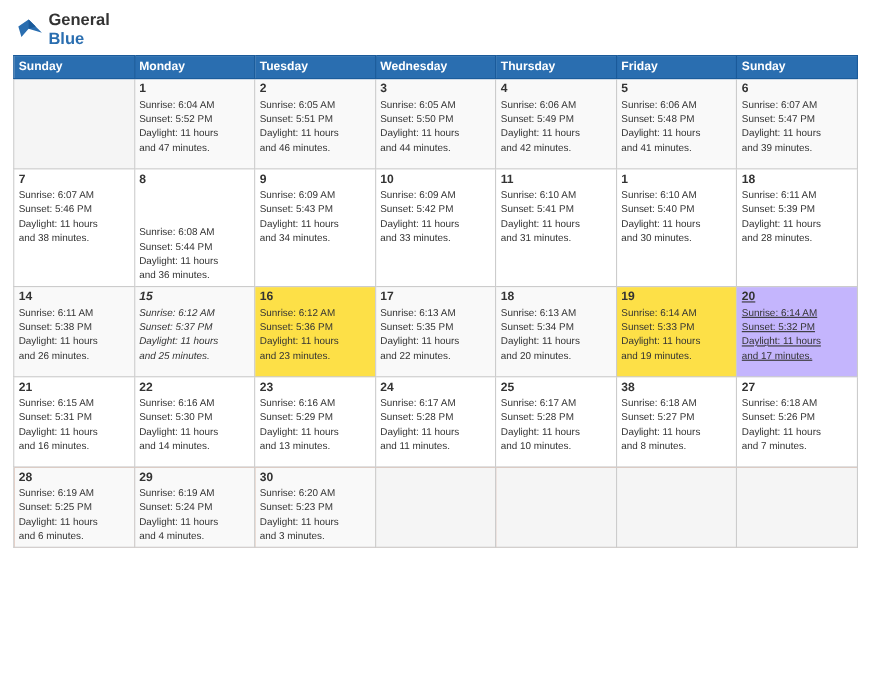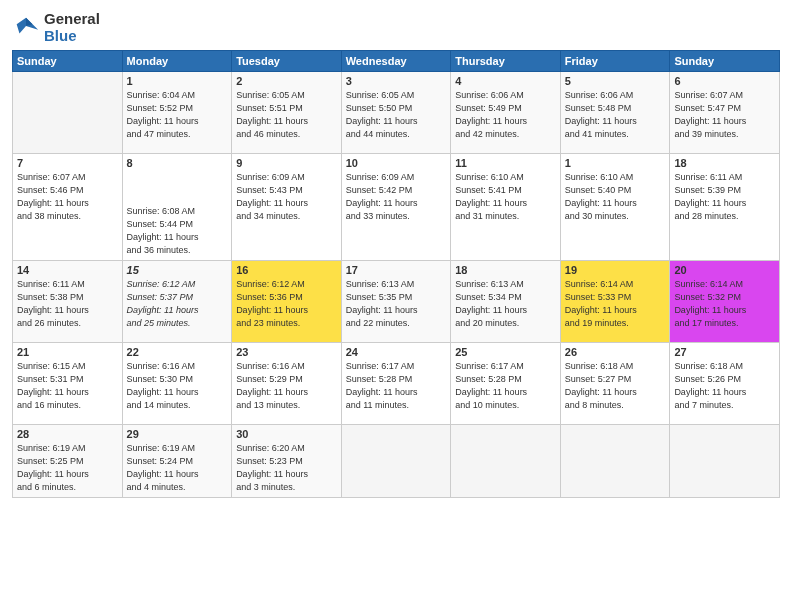--- a/index.html
+++ b/index.html
@@ -254,21 +254,21 @@
 Daylight: 11 hours
 and 20 minutes.</div>
           </td>
           <td style="background: #fde047;">
             <div class="day-number">19</div>
             <div class="day-info" style="white-space: pre-line;">Sunrise: 6:14 AM
 Sunset: 5:33 PM
 Daylight: 11 hours
 and 19 minutes.</div>
           </td>
-          <td style="background: #d946ef;">
+          <td style="background: #c4b5fd; text-decoration: underline;">
             <div class="day-number">20</div>
             <div class="day-info" style="white-space: pre-line;">Sunrise: 6:14 AM
 Sunset: 5:32 PM
 Daylight: 11 hours
 and 17 minutes.</div>
           </td>
         </tr>
         <tr>
           <td>
             <div class="day-number">21</div>
@@ -299,21 +299,21 @@
 and 11 minutes.</div>
           </td>
           <td>
             <div class="day-number">25</div>
             <div class="day-info" style="white-space: pre-line;">Sunrise: 6:17 AM
 Sunset: 5:28 PM
 Daylight: 11 hours
 and 10 minutes.</div>
           </td>
           <td>
-            <div class="day-number">26</div>
+            <div class="day-number">38</div>
             <div class="day-info" style="white-space: pre-line;">Sunrise: 6:18 AM
 Sunset: 5:27 PM
 Daylight: 11 hours
 and 8 minutes.</div>
           </td>
           <td>
             <div class="day-number">27</div>
             <div class="day-info" style="white-space: pre-line;">Sunrise: 6:18 AM
 Sunset: 5:26 PM
 Daylight: 11 hours

